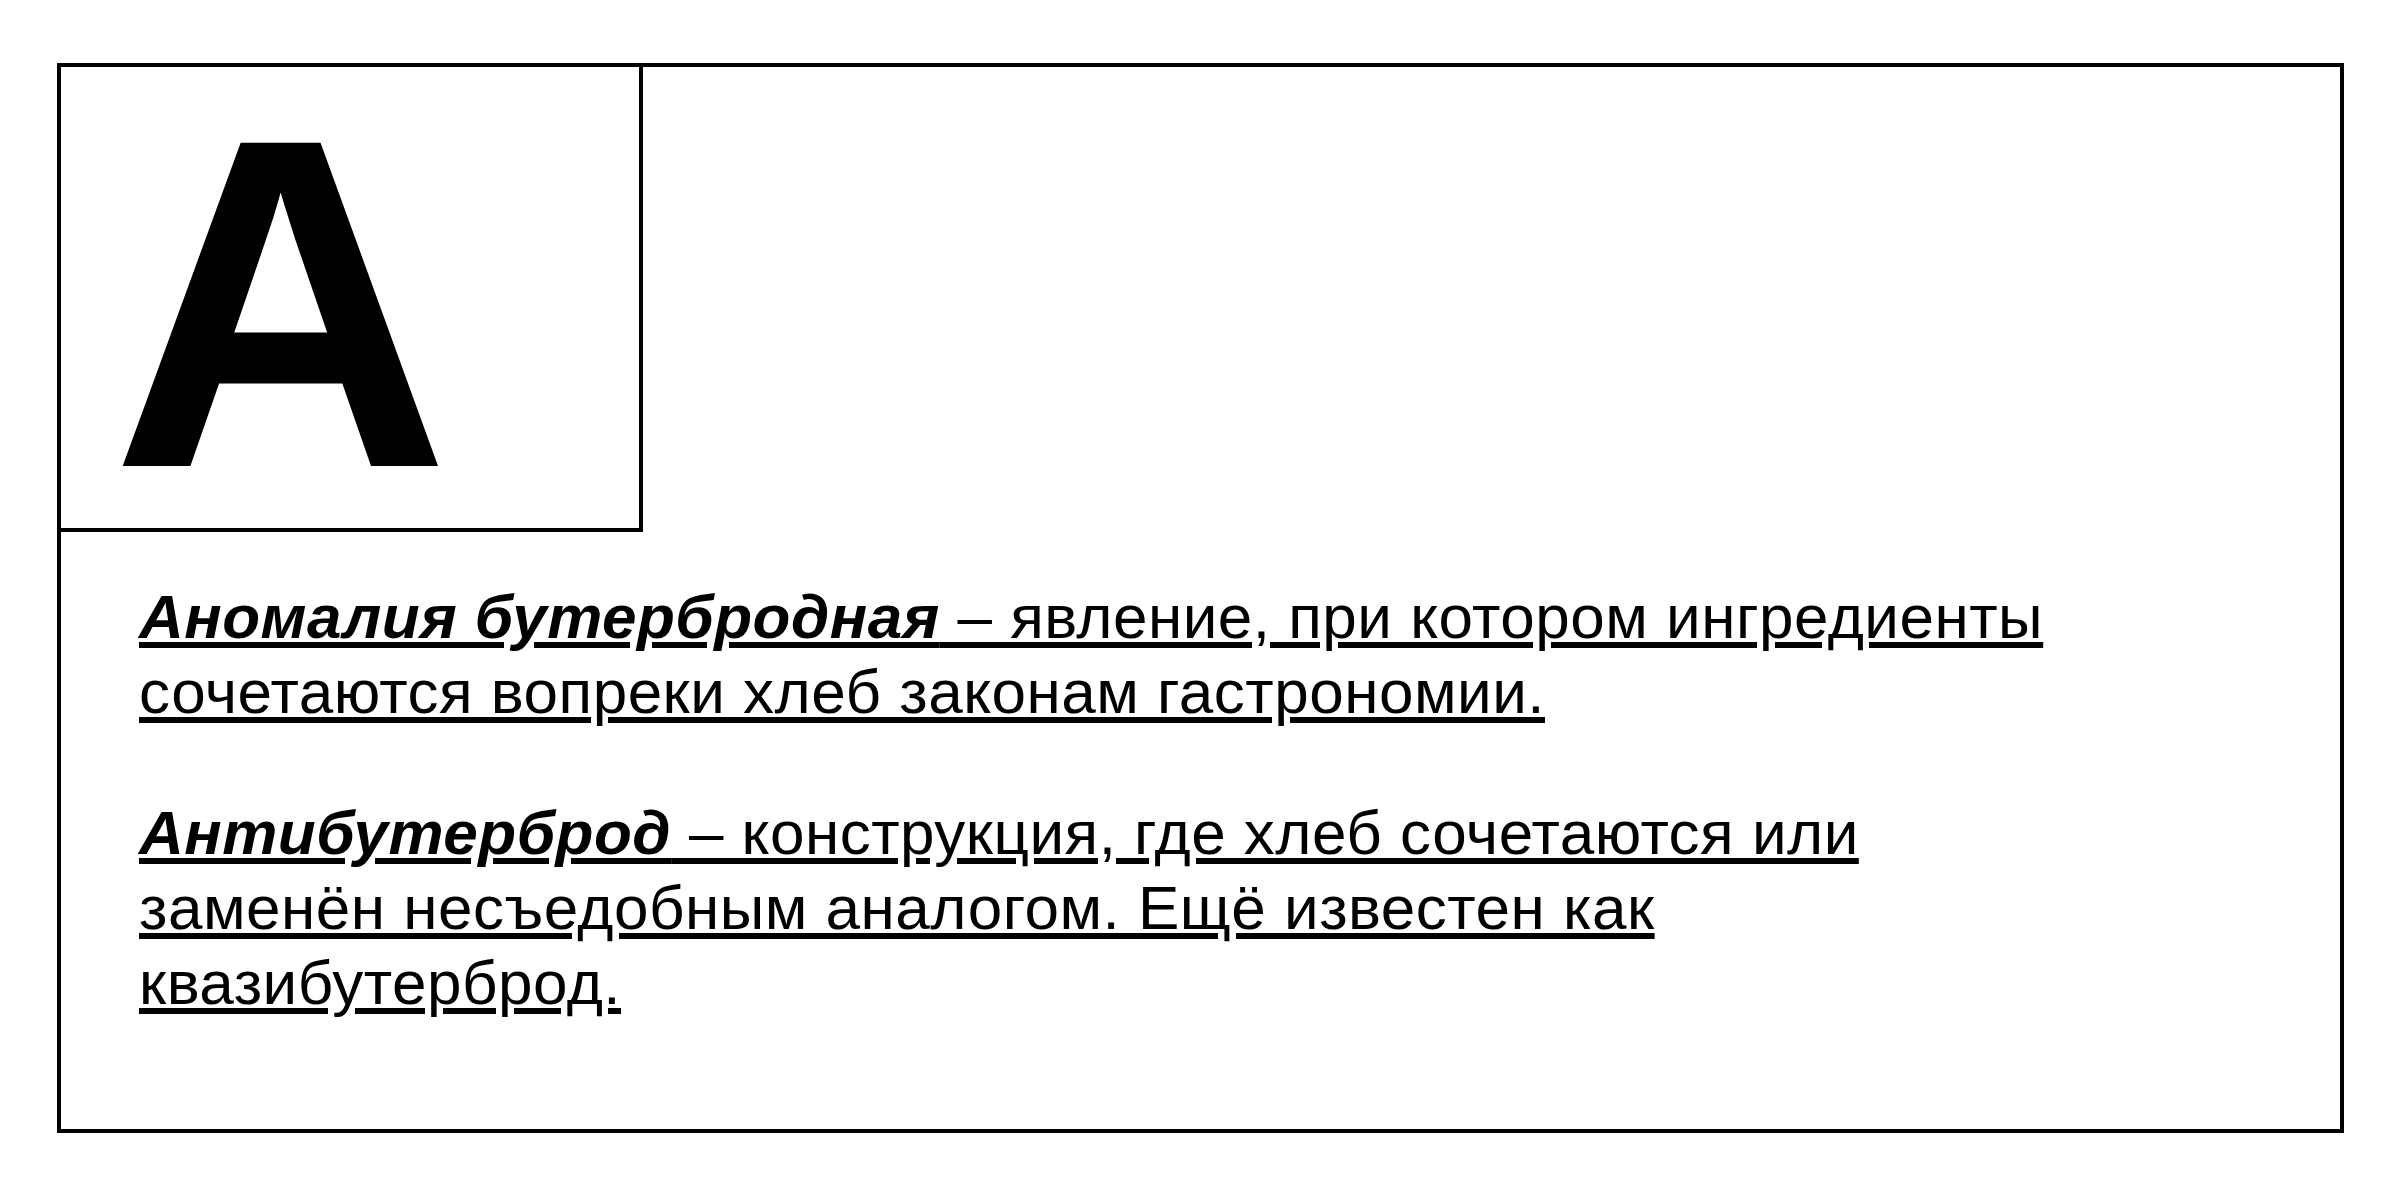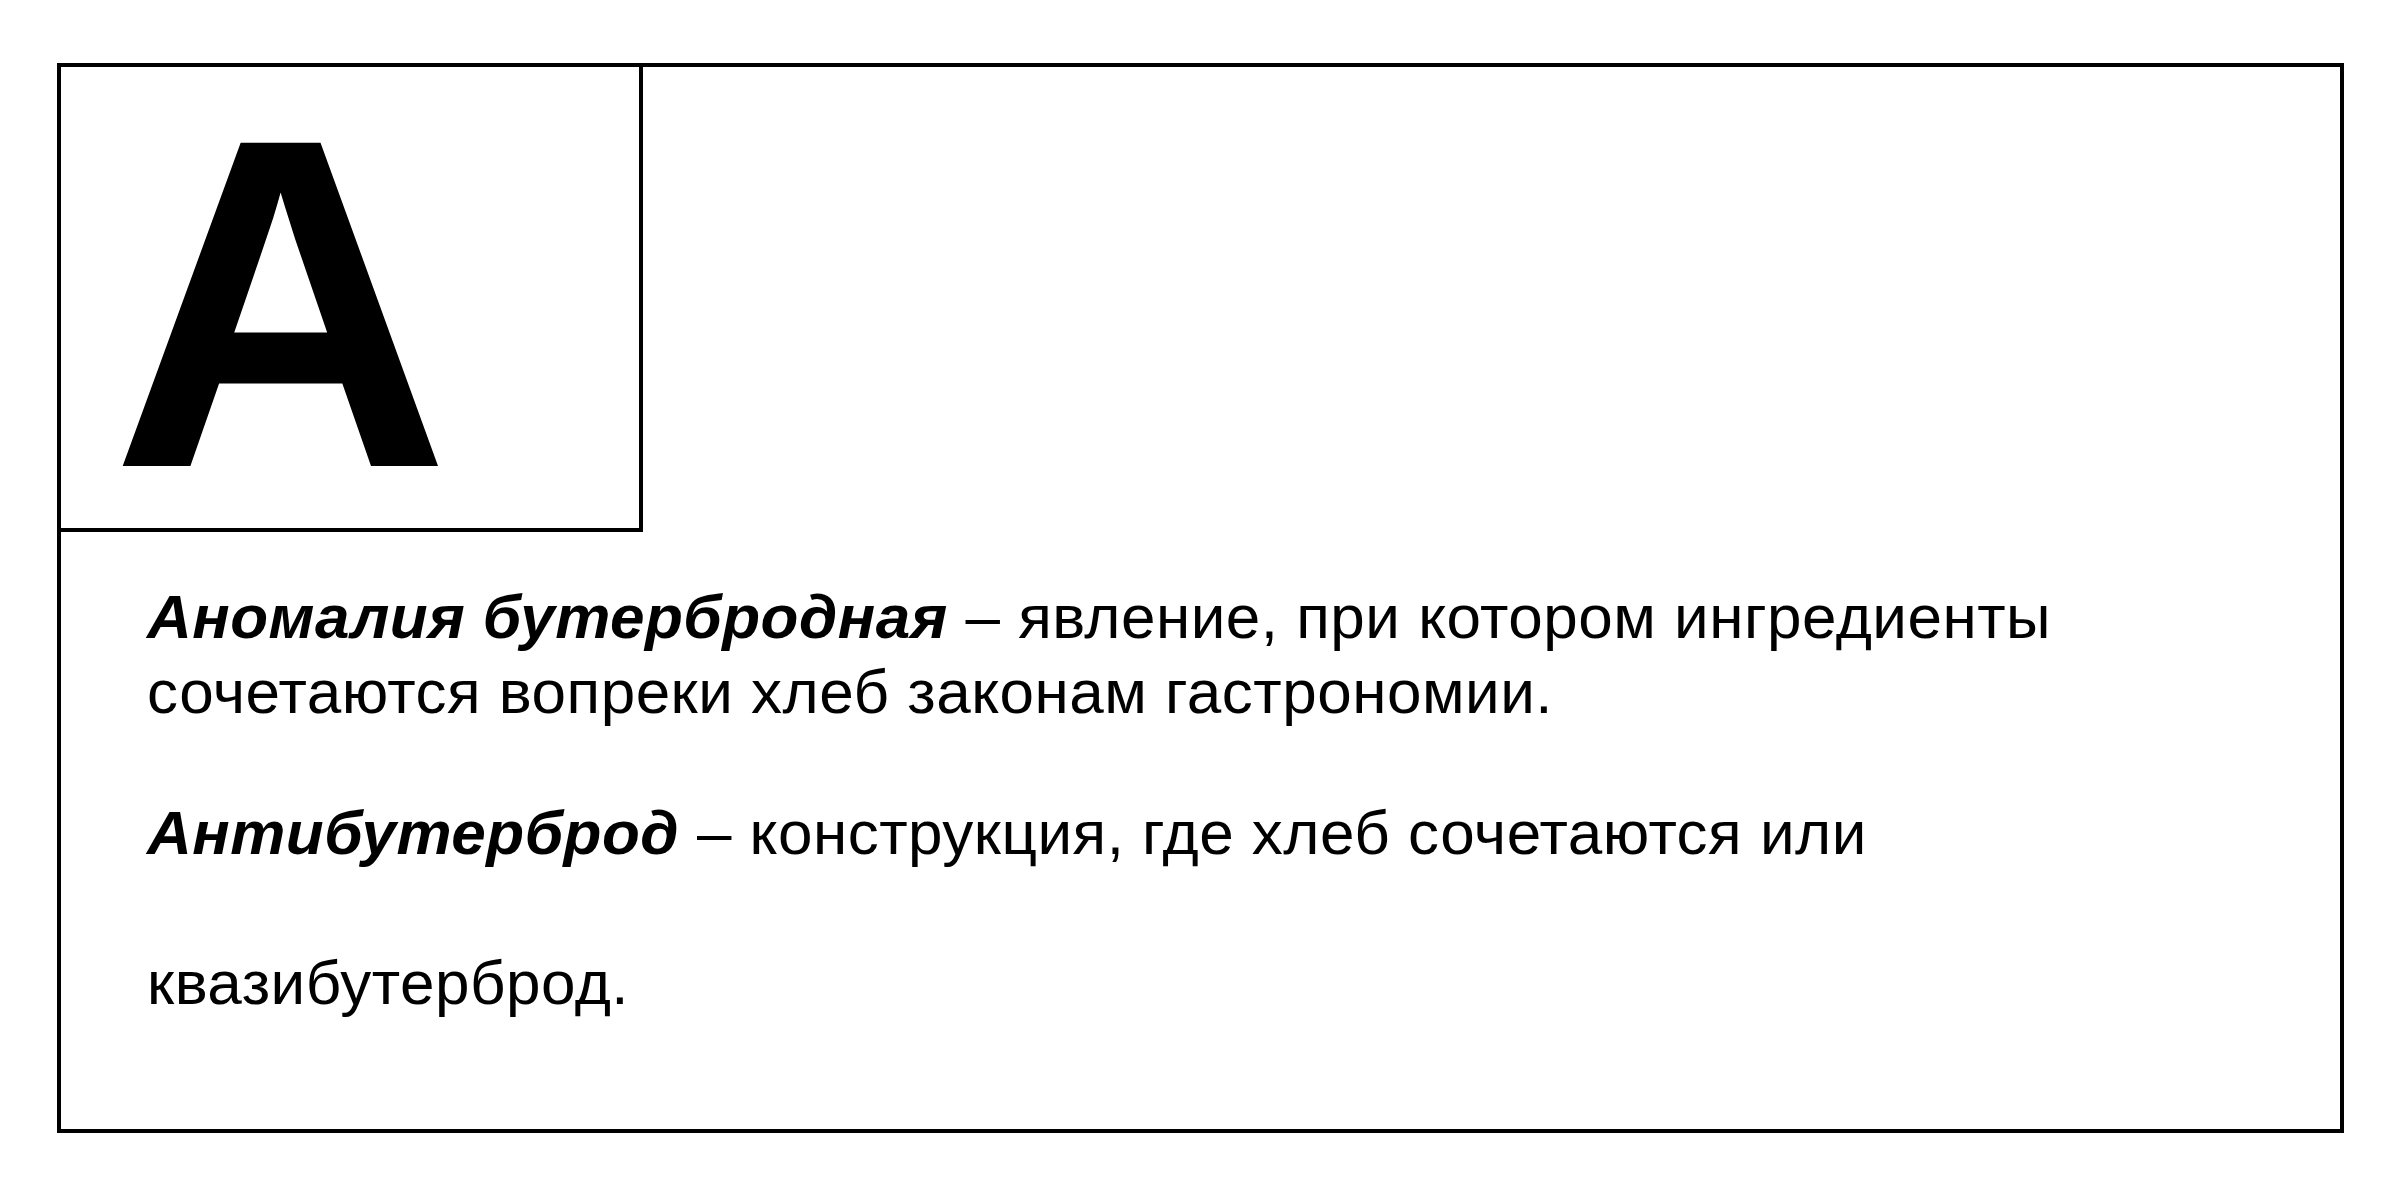--- a/index.html
+++ b/index.html
@@ -40,27 +40,28 @@
     padding-top: 12px;
   }
   .letter-glyph {
     font-size: 470px;
     font-weight: 700;
     line-height: 1;
     letter-spacing: -4px;
   }
   .definitions {
     position: absolute;
-    left: 147px;
+    left: 139px;
     top: 579px;
     width: 2150px;
     font-size: 62px;
     line-height: 75px;
     font-weight: 400;
     letter-spacing: 0.5px;
+    text-decoration: underline;
   }
   .entry {
     margin: 0 0 66px 0;
     padding: 0;
   }
   .entry-term {
     font-weight: 700;
     font-style: italic;
   }
 </style>
@@ -75,17 +76,17 @@
 
 <div class="definitions">
 
   <p class="entry">
     <span class="entry-term">Аномалия бутербродная</span><span> – явление, при котором ингредиенты</span><br>
     <span>сочетаются вопреки хлеб законам гастрономии.</span>
   </p>
 
   <p class="entry">
     <span class="entry-term">Антибутерброд</span><span> – конструкция, где хлеб сочетаются или</span><br>
-    <br>
+    <span>заменён несъедобным аналогом. Ещё известен как</span><br>
     <span>квазибутерброд.</span>
   </p>
 
 </div>
 
 </body></html>

